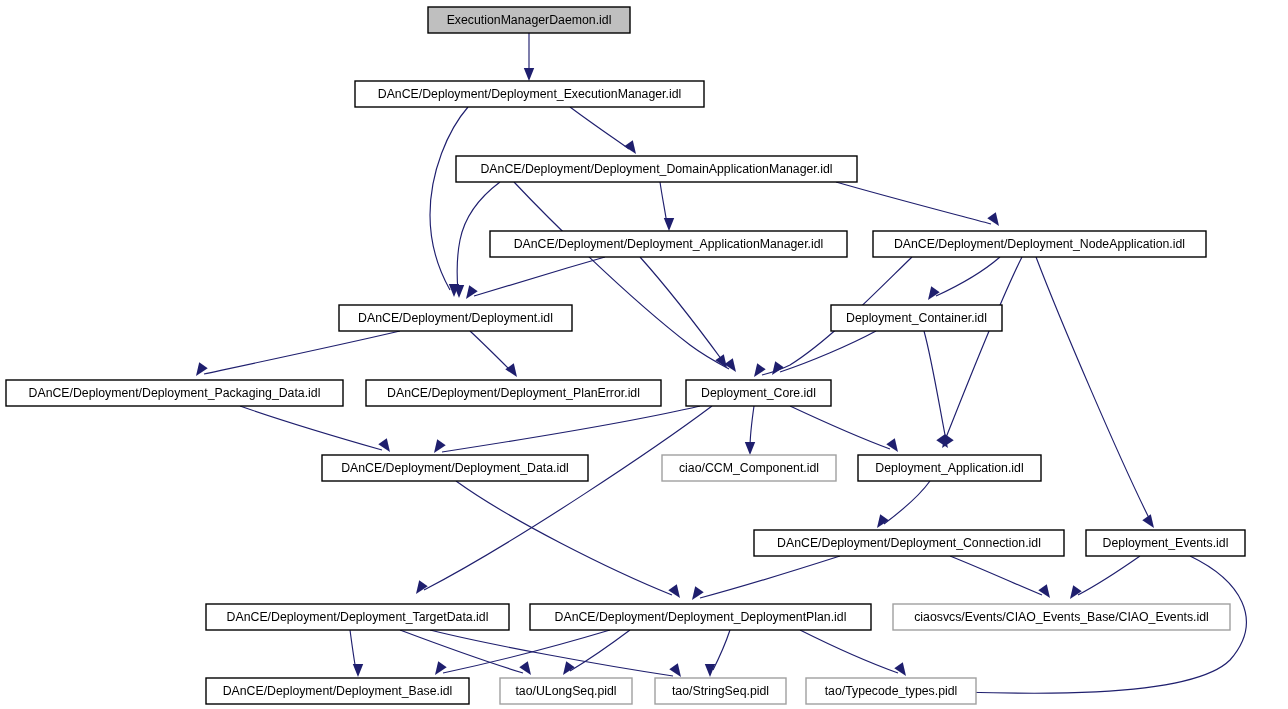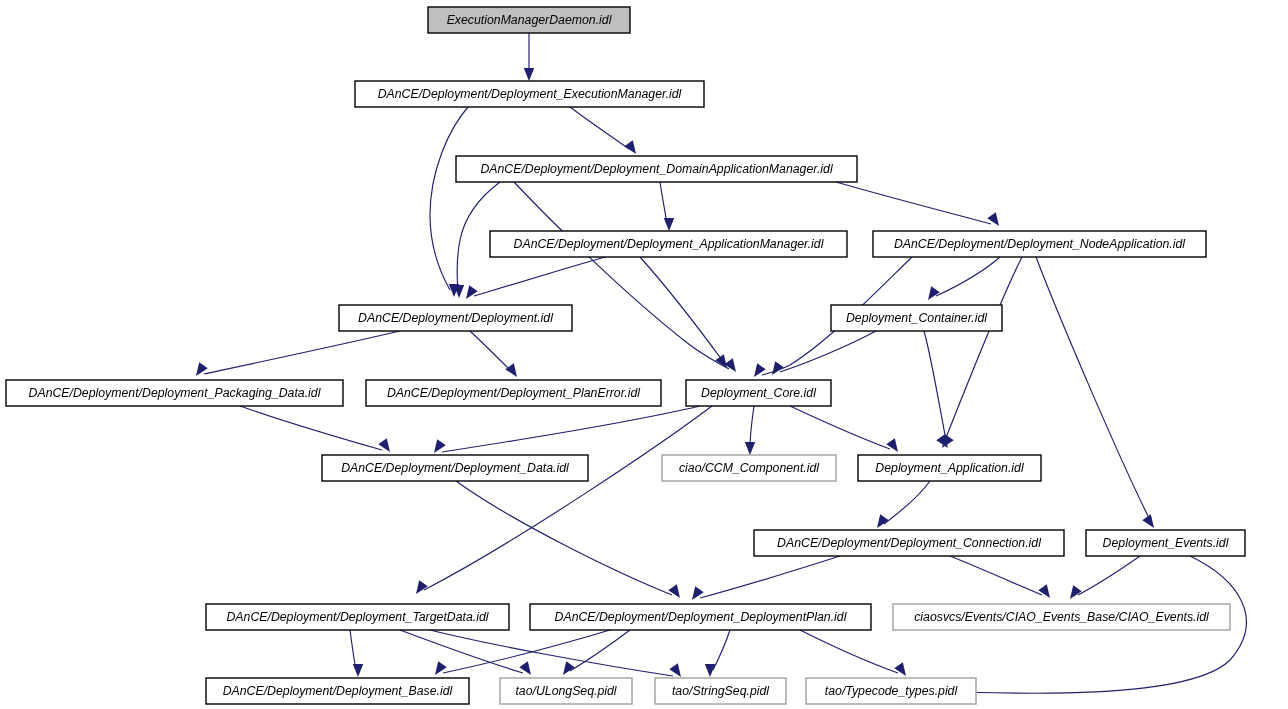--- a/index.html
+++ b/index.html
@@ -9,21 +9,20 @@
   }
   body {
     font-family: "Liberation Sans", sans-serif;
   }
   #graph-root {
     position: relative;
     width: 1288px;
     height: 709px;
     overflow: hidden;
     background: #ffffff;
-    font-style: italic;
   }
   svg#dep-graph {
     display: block;
     width: 1288px;
     height: 709px;
   }
   .node-box {
     fill: #ffffff;
     stroke: #000000;
     stroke-width: 1.4;

